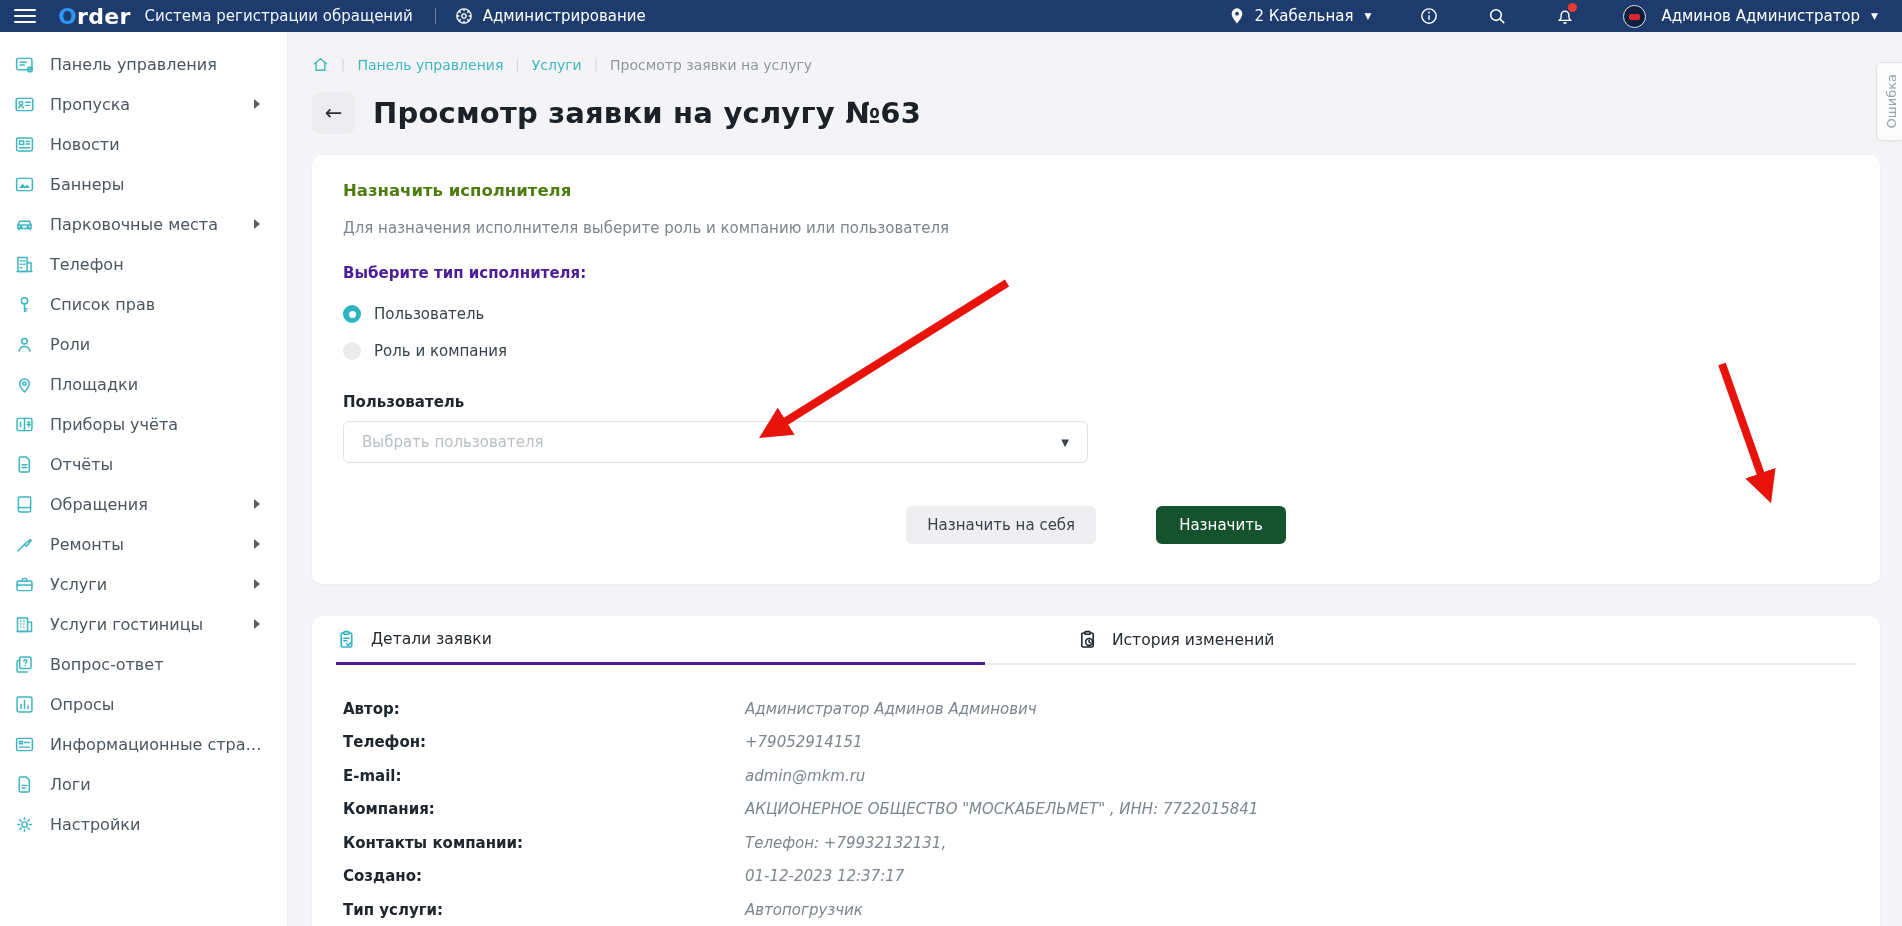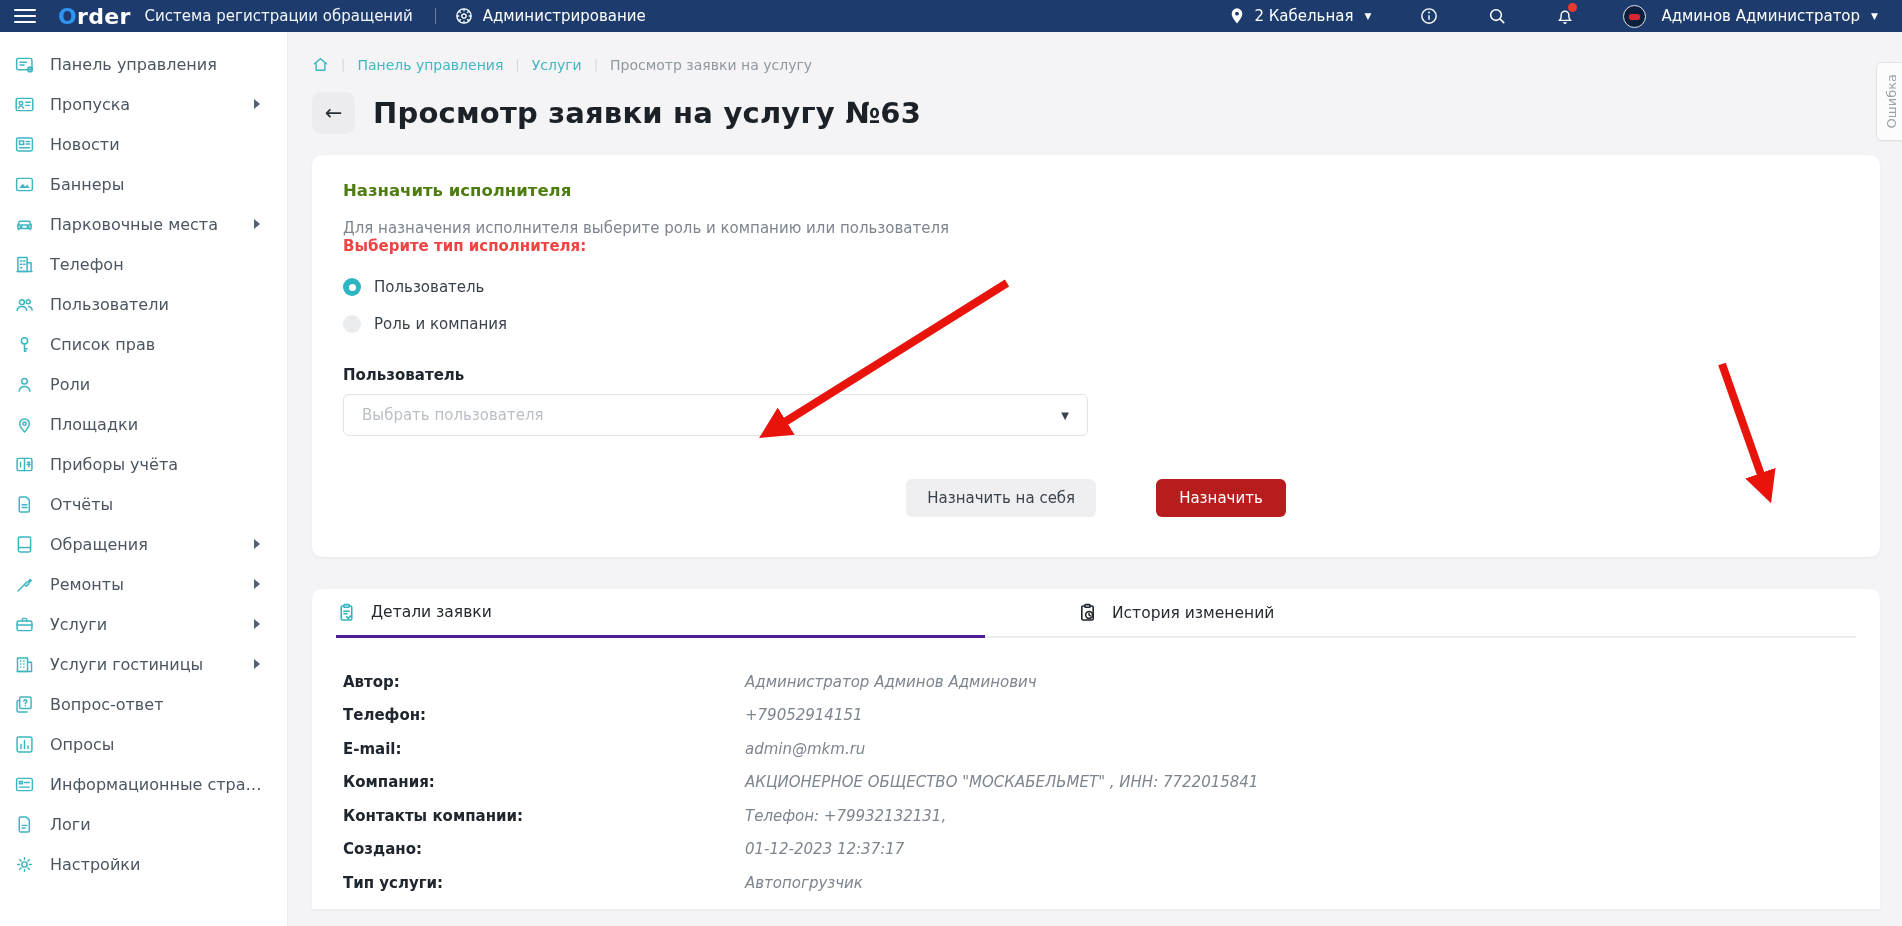--- a/index.html
+++ b/index.html
@@ -50,36 +50,36 @@
   .title-row { display:flex; align-items:center; margin-top:19px; }
   .back-btn { width:43px; height:42px; border:none; border-radius:9px; background:#ececee; color:#2a2f36;
     font-size:21px; cursor:pointer; font-family:inherit; }
   .page-title { font-size:29px; font-weight:700; color:#1c2127; margin-left:18px; letter-spacing:.2px; }
 
   
   .card { background:#fff; border-radius:10px; box-shadow:0 1px 3px rgba(25,35,50,.05); width:1568px; }
   .card1 { margin-top:21px; padding:26px 31px 40px 31px; }
   .c1-title { font-size:16.5px; font-weight:700; color:#4d7c0f; }
   .c1-sub { margin-top:19px; font-size:15px; color:#7d858f; }
-  .c1-type { font-size:15px; font-weight:700; color:#ef4444; }
+  .c1-type { margin-top:27px; font-size:15px; font-weight:700; color:#4c1d95; }
   .radio-row { display:flex; align-items:center; margin-top:23px; cursor:pointer; }
   .radio-row + .radio-row { margin-top:19px; }
   .radio { width:18px; height:18px; border-radius:50%; background:#e9ebed; position:relative; flex:0 0 18px; }
   .radio.on { background:#2db5c1; }
   .radio.on::after { content:""; position:absolute; left:5.5px; top:5.5px; width:7px; height:7px; border-radius:50%; background:#fff; }
   .radio-lbl { margin-left:13px; font-size:15px; color:#39424b; }
   .field-lbl { margin-top:33px; font-size:15px; font-weight:700; color:#20262e; }
   .select { margin-top:10px; width:745px; height:42px; border:1px solid #e0e2e5; border-radius:6px;
     display:flex; align-items:center; padding:0 18px; cursor:pointer; background:#fff; justify-content:space-between; }
   .select .ph { font-size:15px; color:#b9bfc5; }
   .select .sel-caret { font-size:10px; color:#3a424b; }
   .btn-row { display:flex; justify-content:center; gap:60px; margin-top:43px; }
   .btn { height:38px; border:none; border-radius:6px; font-size:15px; cursor:pointer; font-family:inherit; }
   .btn.ghost { background:#efeff1; color:#3a424b; padding:0 21px; }
-  .btn.primary { background:#b91c1c; color:#fff; padding:0 23px; min-width:120px; font-weight:500; }
+  .btn.primary { background:#14532d; color:#fff; padding:0 23px; min-width:120px; font-weight:500; }
 
   
   .card2 { margin-top:32px; height:320px; border-radius:10px 10px 0 0; padding:0 24px; }
   .tabs { display:flex; height:49px; }
   .tab { display:flex; align-items:center; gap:14px; font-size:15.5px; color:#262c33; cursor:pointer; font-weight:500; }
   .tab .tic { width:21px; height:21px; }
   .tab1 { width:649px; border-bottom:3px solid #4c1d95; color:#23292f; }
   .tab1 .tic { color:#2db5c1; }
   .tab2 { flex:1; border-bottom:2px solid #ededf0; padding-left:92px; }
   .tab2 .tic { color:#1d2329; }
@@ -215,29 +215,20 @@
     <span class="lbl">Парковочные места</span>
     <span class="chev"></span>
   </div>
   <div class="si">
     <span class="sic"><svg viewBox="0 0 24 24" fill="none" stroke="currentColor" stroke-width="1.7" stroke-linecap="round" stroke-linejoin="round">
           <rect x="4.5" y="4" width="10.5" height="16"></rect>
           <path d="M15 10h4.5v10M3.5 20h17"></path>
           <path d="M7.3 8h1.6M11 8h1.6M7.3 11.8h1.6M11 11.8h1.6M7.3 15.6h1.6"></path>
         </svg></span>
     <span class="lbl">Телефон</span>
-  </div>
-  <div class="si">
-    <span class="sic"><svg viewBox="0 0 24 24" fill="none" stroke="currentColor" stroke-width="1.7" stroke-linecap="round">
-          <circle cx="9" cy="9.3" r="2.8"></circle>
-          <path d="M3.5 18.8c.6-3 2.8-4.4 5.5-4.4s4.9 1.4 5.5 4.4"></path>
-          <circle cx="16.2" cy="8.8" r="2.3"></circle>
-          <path d="M16.8 14.2c2.2.3 3.5 1.7 4 4.2"></path>
-        </svg></span>
-    <span class="lbl">Пользователи</span>
   </div>
   <div class="si">
     <span class="sic"><svg viewBox="0 0 24 24" fill="none" stroke="currentColor" stroke-width="1.7" stroke-linecap="round">
           <circle cx="12" cy="7.8" r="3.6"></circle>
           <path d="M12 11.4V20M12 16.8h2.8M12 19.3h2"></path>
         </svg></span>
     <span class="lbl">Список прав</span>
   </div>
   <div class="si">
     <span class="sic"><svg viewBox="0 0 24 24" fill="none" stroke="currentColor" stroke-width="1.7" stroke-linecap="round">

